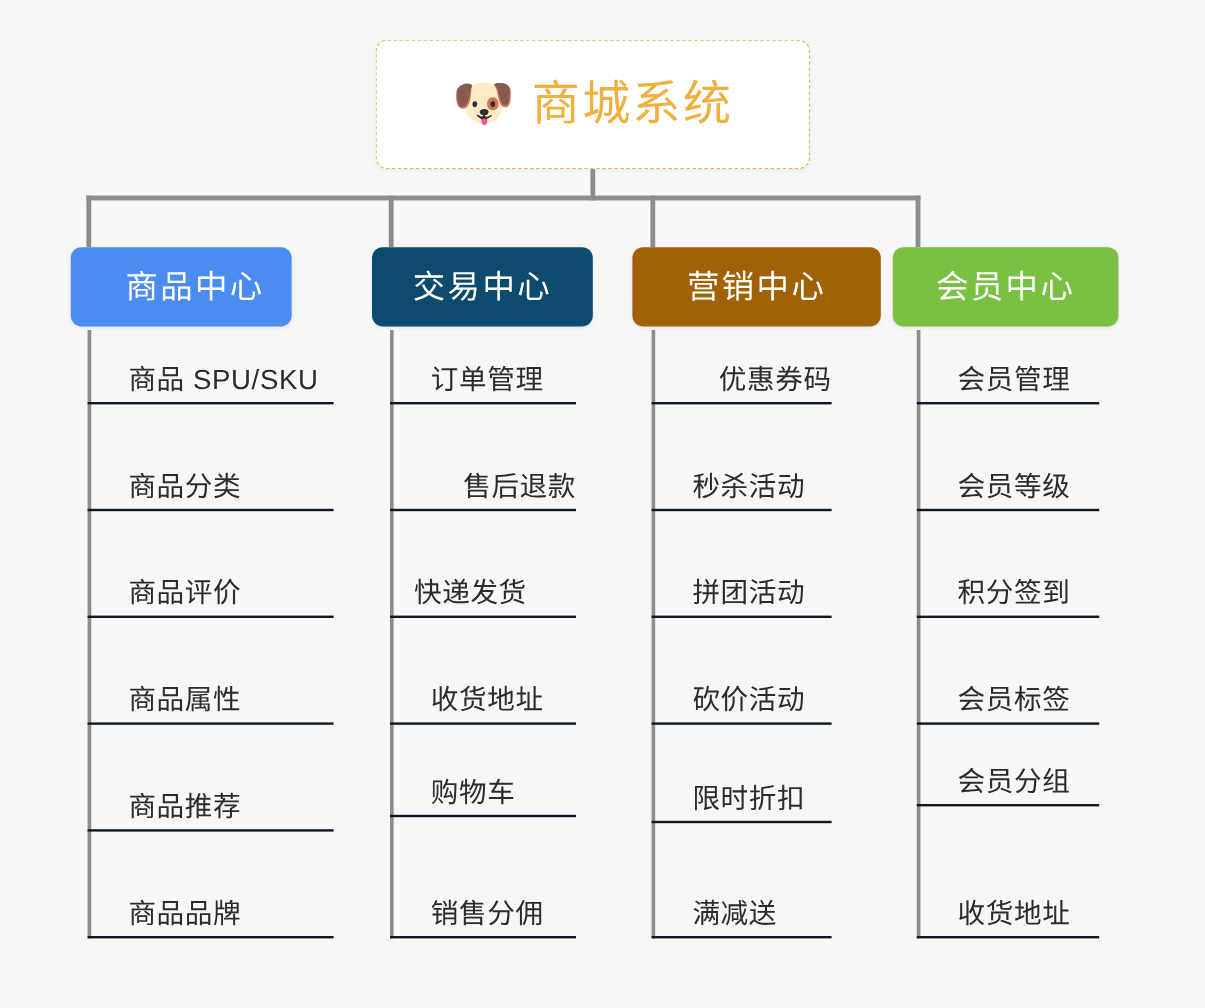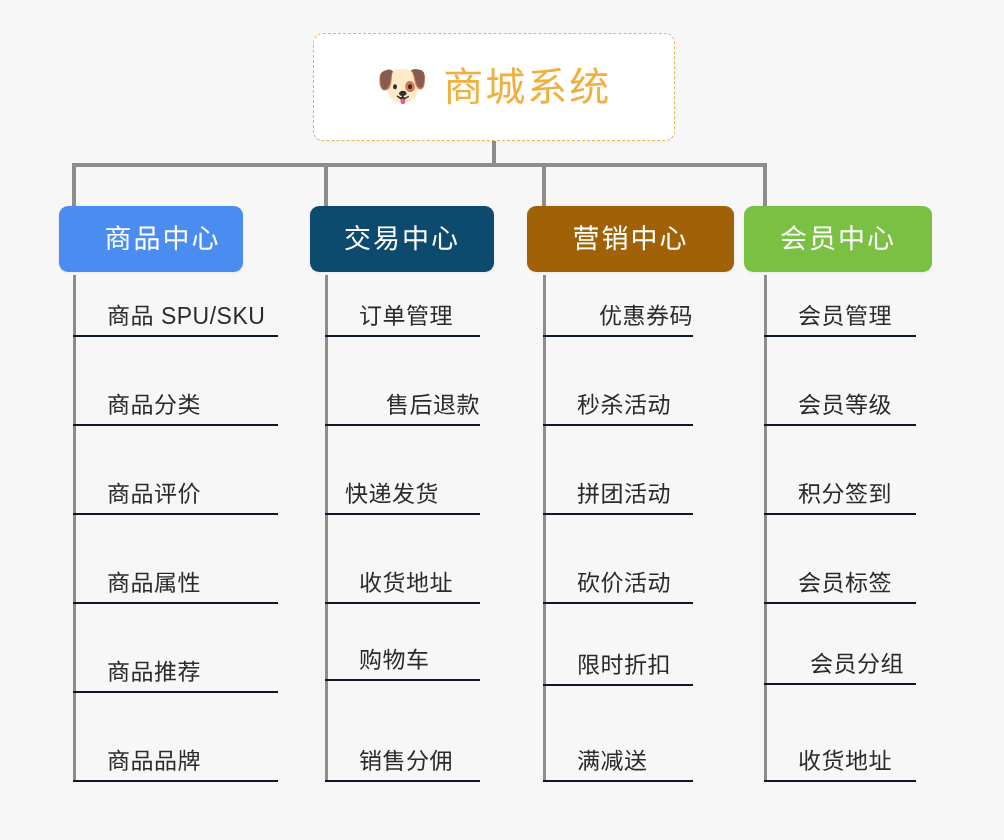--- a/index.html
+++ b/index.html
@@ -213,21 +213,21 @@
         </div>
         <div class="leaf" style="top: 89px; width: 152px;">
           <span class="leaf-label">会员等级</span>
         </div>
         <div class="leaf" style="top: 178px; width: 152px;">
           <span class="leaf-label">积分签到</span>
         </div>
         <div class="leaf" style="top: 267px; width: 152px;">
           <span class="leaf-label">会员标签</span>
         </div>
-        <div class="leaf" style="top: 348px; width: 152px; justify-content: center;">
+        <div class="leaf" style="top: 335px; width: 152px;">
           <span class="leaf-label">会员分组</span>
         </div>
         <div class="leaf" style="top: 445px; width: 152px;">
           <span class="leaf-label">收货地址</span>
         </div>
       </div>
     </div>
 
 </div>
 

